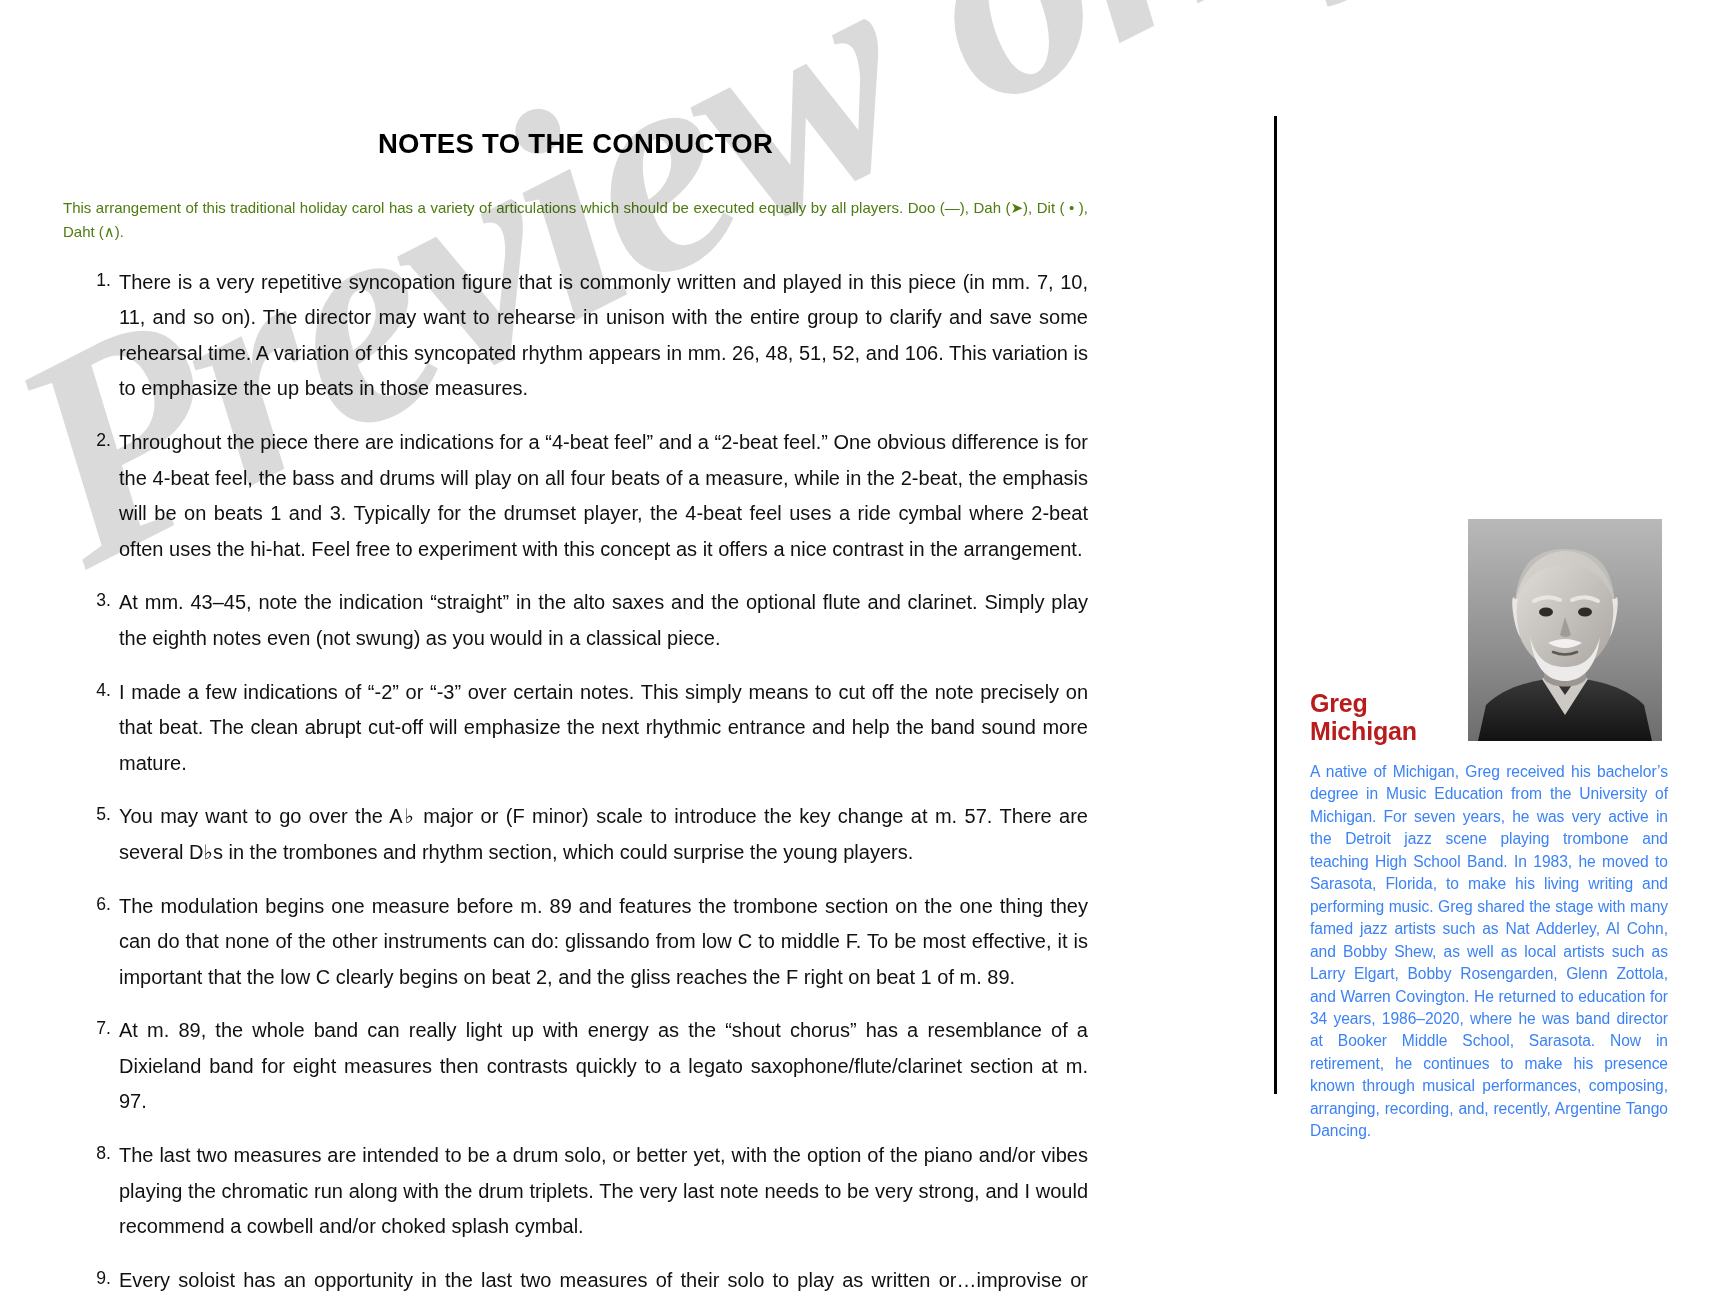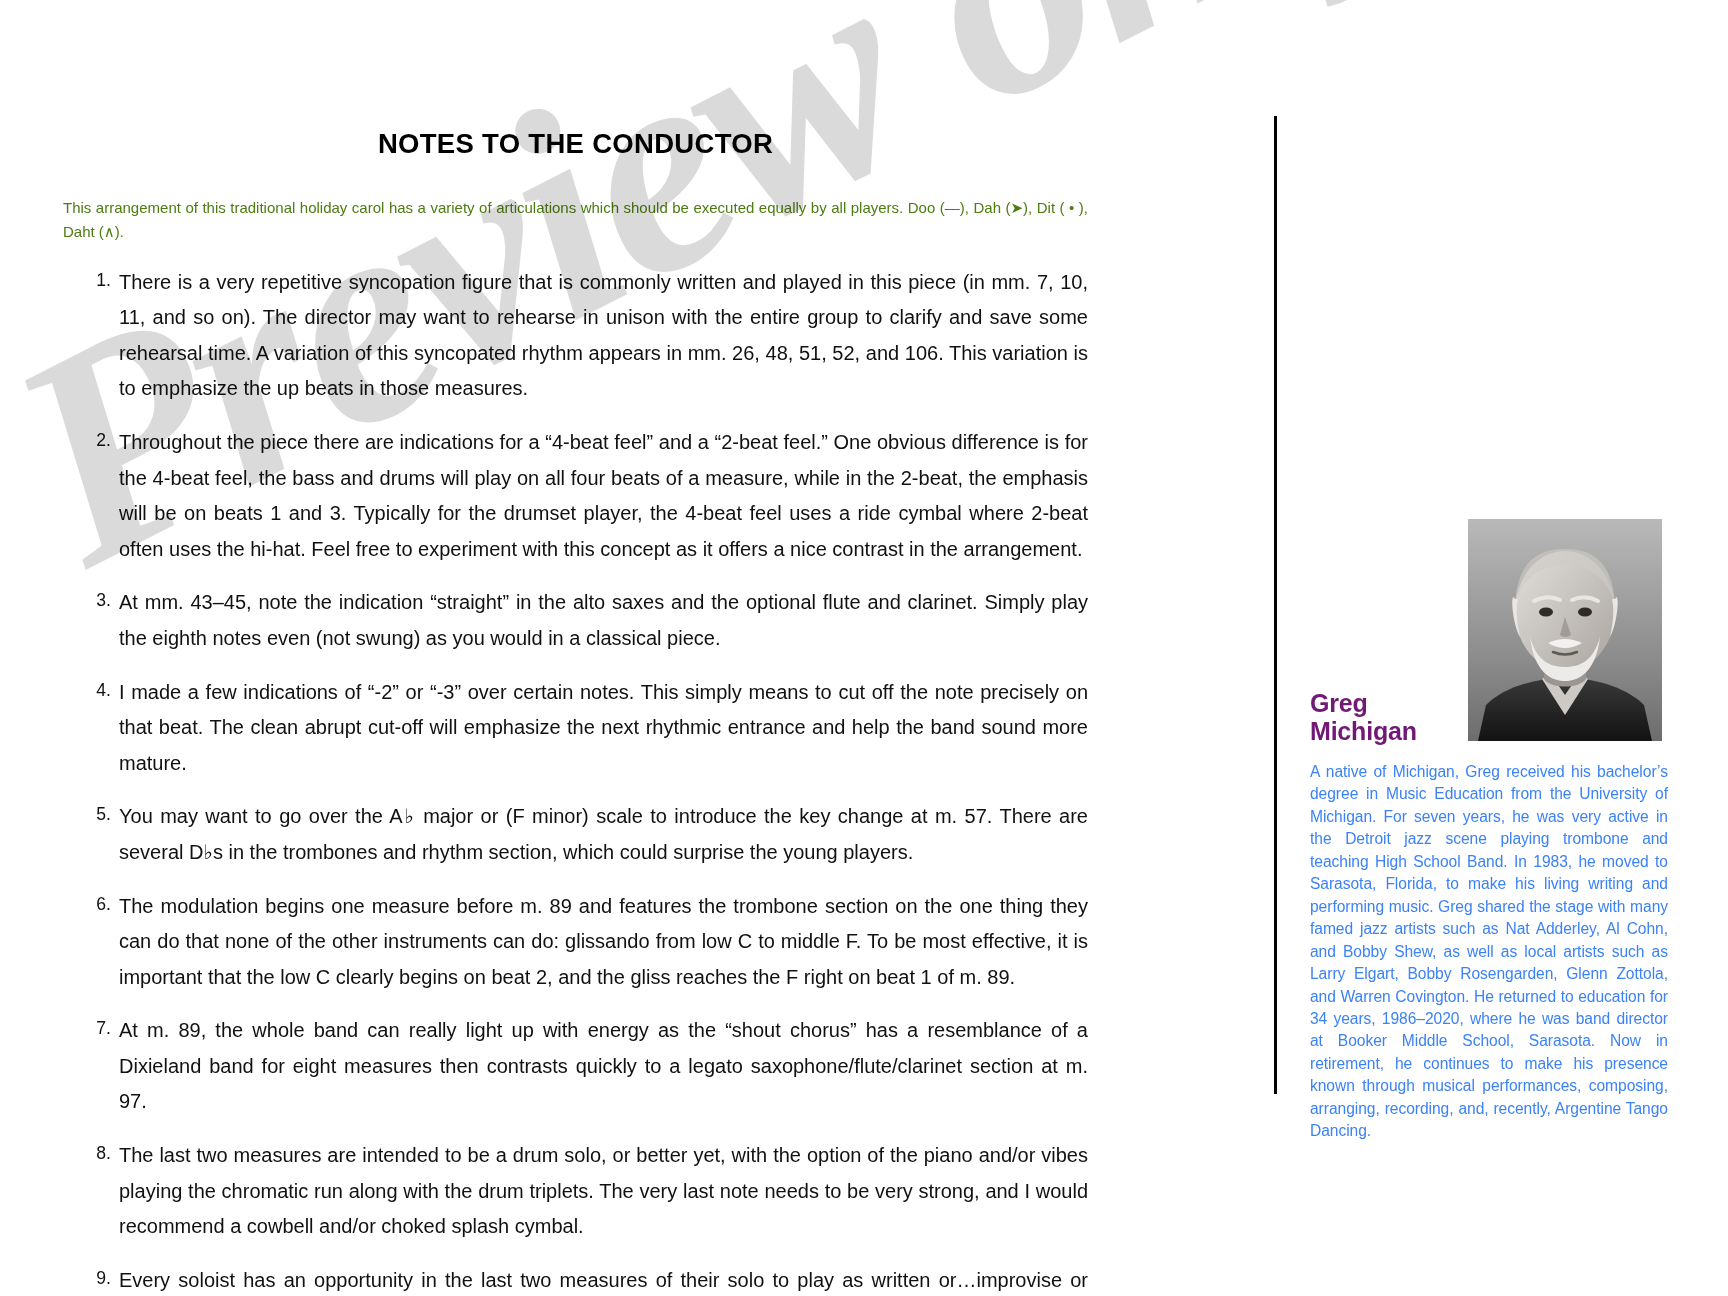--- a/index.html
+++ b/index.html
@@ -132,21 +132,21 @@
     height: 168px;
     margin-top: 461px;
   }
   #bio-name {
     position: absolute;
     left: 0;
     bottom: 0;
     font-size: 25px;
     font-weight: 700;
     line-height: 1.12;
-    color: #701a75;
+    color: #b91c1c;
     letter-spacing: -0.2px;
   }
   #bio-photo {
     position: absolute;
     right: 6px;
     top: -58px;
     width: 194px;
     height: 222px;
     overflow: hidden;
     background: #9a9a9a;

